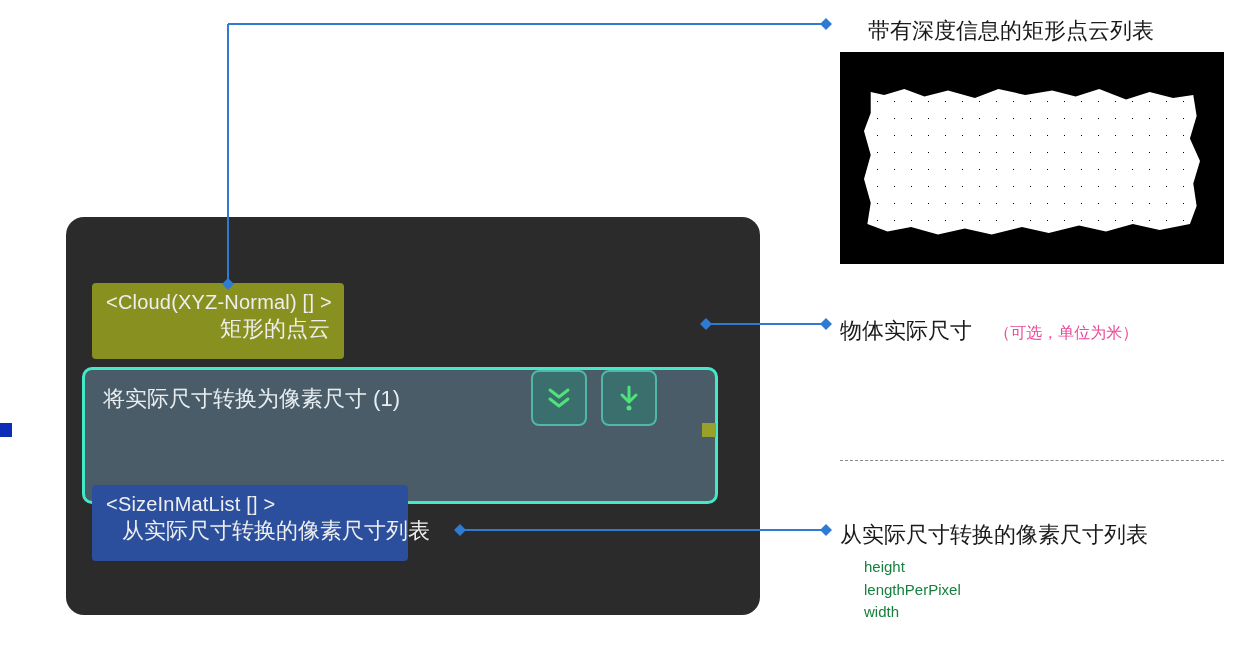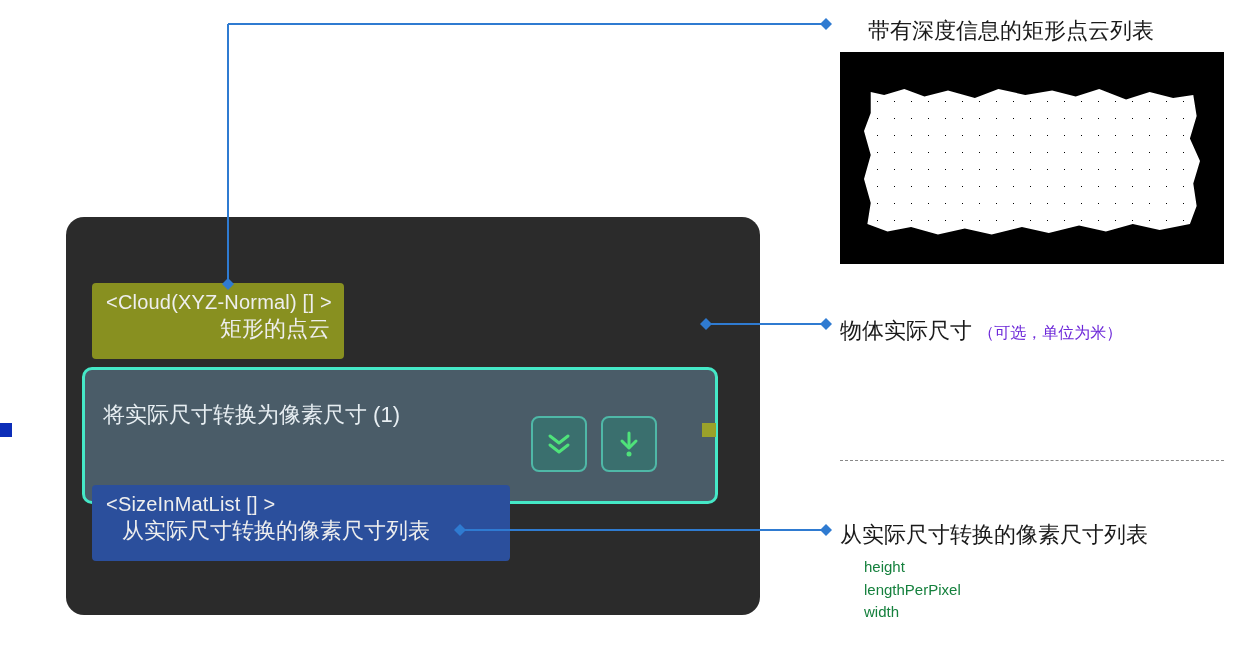--- a/index.html
+++ b/index.html
@@ -22,21 +22,21 @@
     background: #2b2b2b;
     border-radius: 18px;
   }
 
   .port {
     position: absolute;
     border-radius: 4px;
   }
   .port-olive   { background: #889020; width: 252px; text-align: right; }
   .port-brown   { background: #84483f; width: 296px; }
-  .port-blue    { background: #2b4f9c; width: 418px; }
+  .port-blue    { background: #2b4f9c; width: 316px; }
 
   .port-olive, .port-brown { height: 76px; }
   .port-olive { left: 26px; top: 66px; }
   .port-brown { left: 344px; top: 66px; }
 
   .port-blue { left: 26px; top: 268px; height: 76px; }
 
   .port-label-type {
     display: block;
     padding: 8px 14px 0 14px;
@@ -57,23 +57,22 @@
   .node-center {
     position: absolute;
     left: 16px;
     top: 150px;
     width: 636px;
     height: 137px;
     background: #4a5c68;
     border: 3px solid #45e8c7;
     border-radius: 10px;
     display: flex;
-    align-items: center;
     justify-content: space-between;
-    padding: 16px 58px 0 18px;
+    padding: 0 58px 0 18px;
   }
   .node-center-title {
     font-size: 22px;
     color: #e7eef2;
     align-self: flex-start;
     margin-top: 14px;
   }
   .node-center-icons {
     display: flex;
     gap: 14px;
@@ -100,21 +99,22 @@
   .connector.right { left: 702px; top: 423px; background: #9aa12a; }
 
   
   .annot {
     position: absolute;
     font-size: 22px;
     color: #1a1a1a;
   }
   .annot .sub {
     font-size: 16px;
-    color: #6d28d9;
+    color: #ec4899;
+    margin-left: 16px;
   }
   .annot-1 { left: 868px; top: 16px; text-align: center; }
   .annot-2 { left: 840px; top: 316px; }
   .annot-3 { left: 840px; top: 520px; }
   .annot-3 .fields {
     display: block;
     margin: 6px 0 0 24px;
     font-size: 15px;
     color: #15803d;
     line-height: 1.5;

